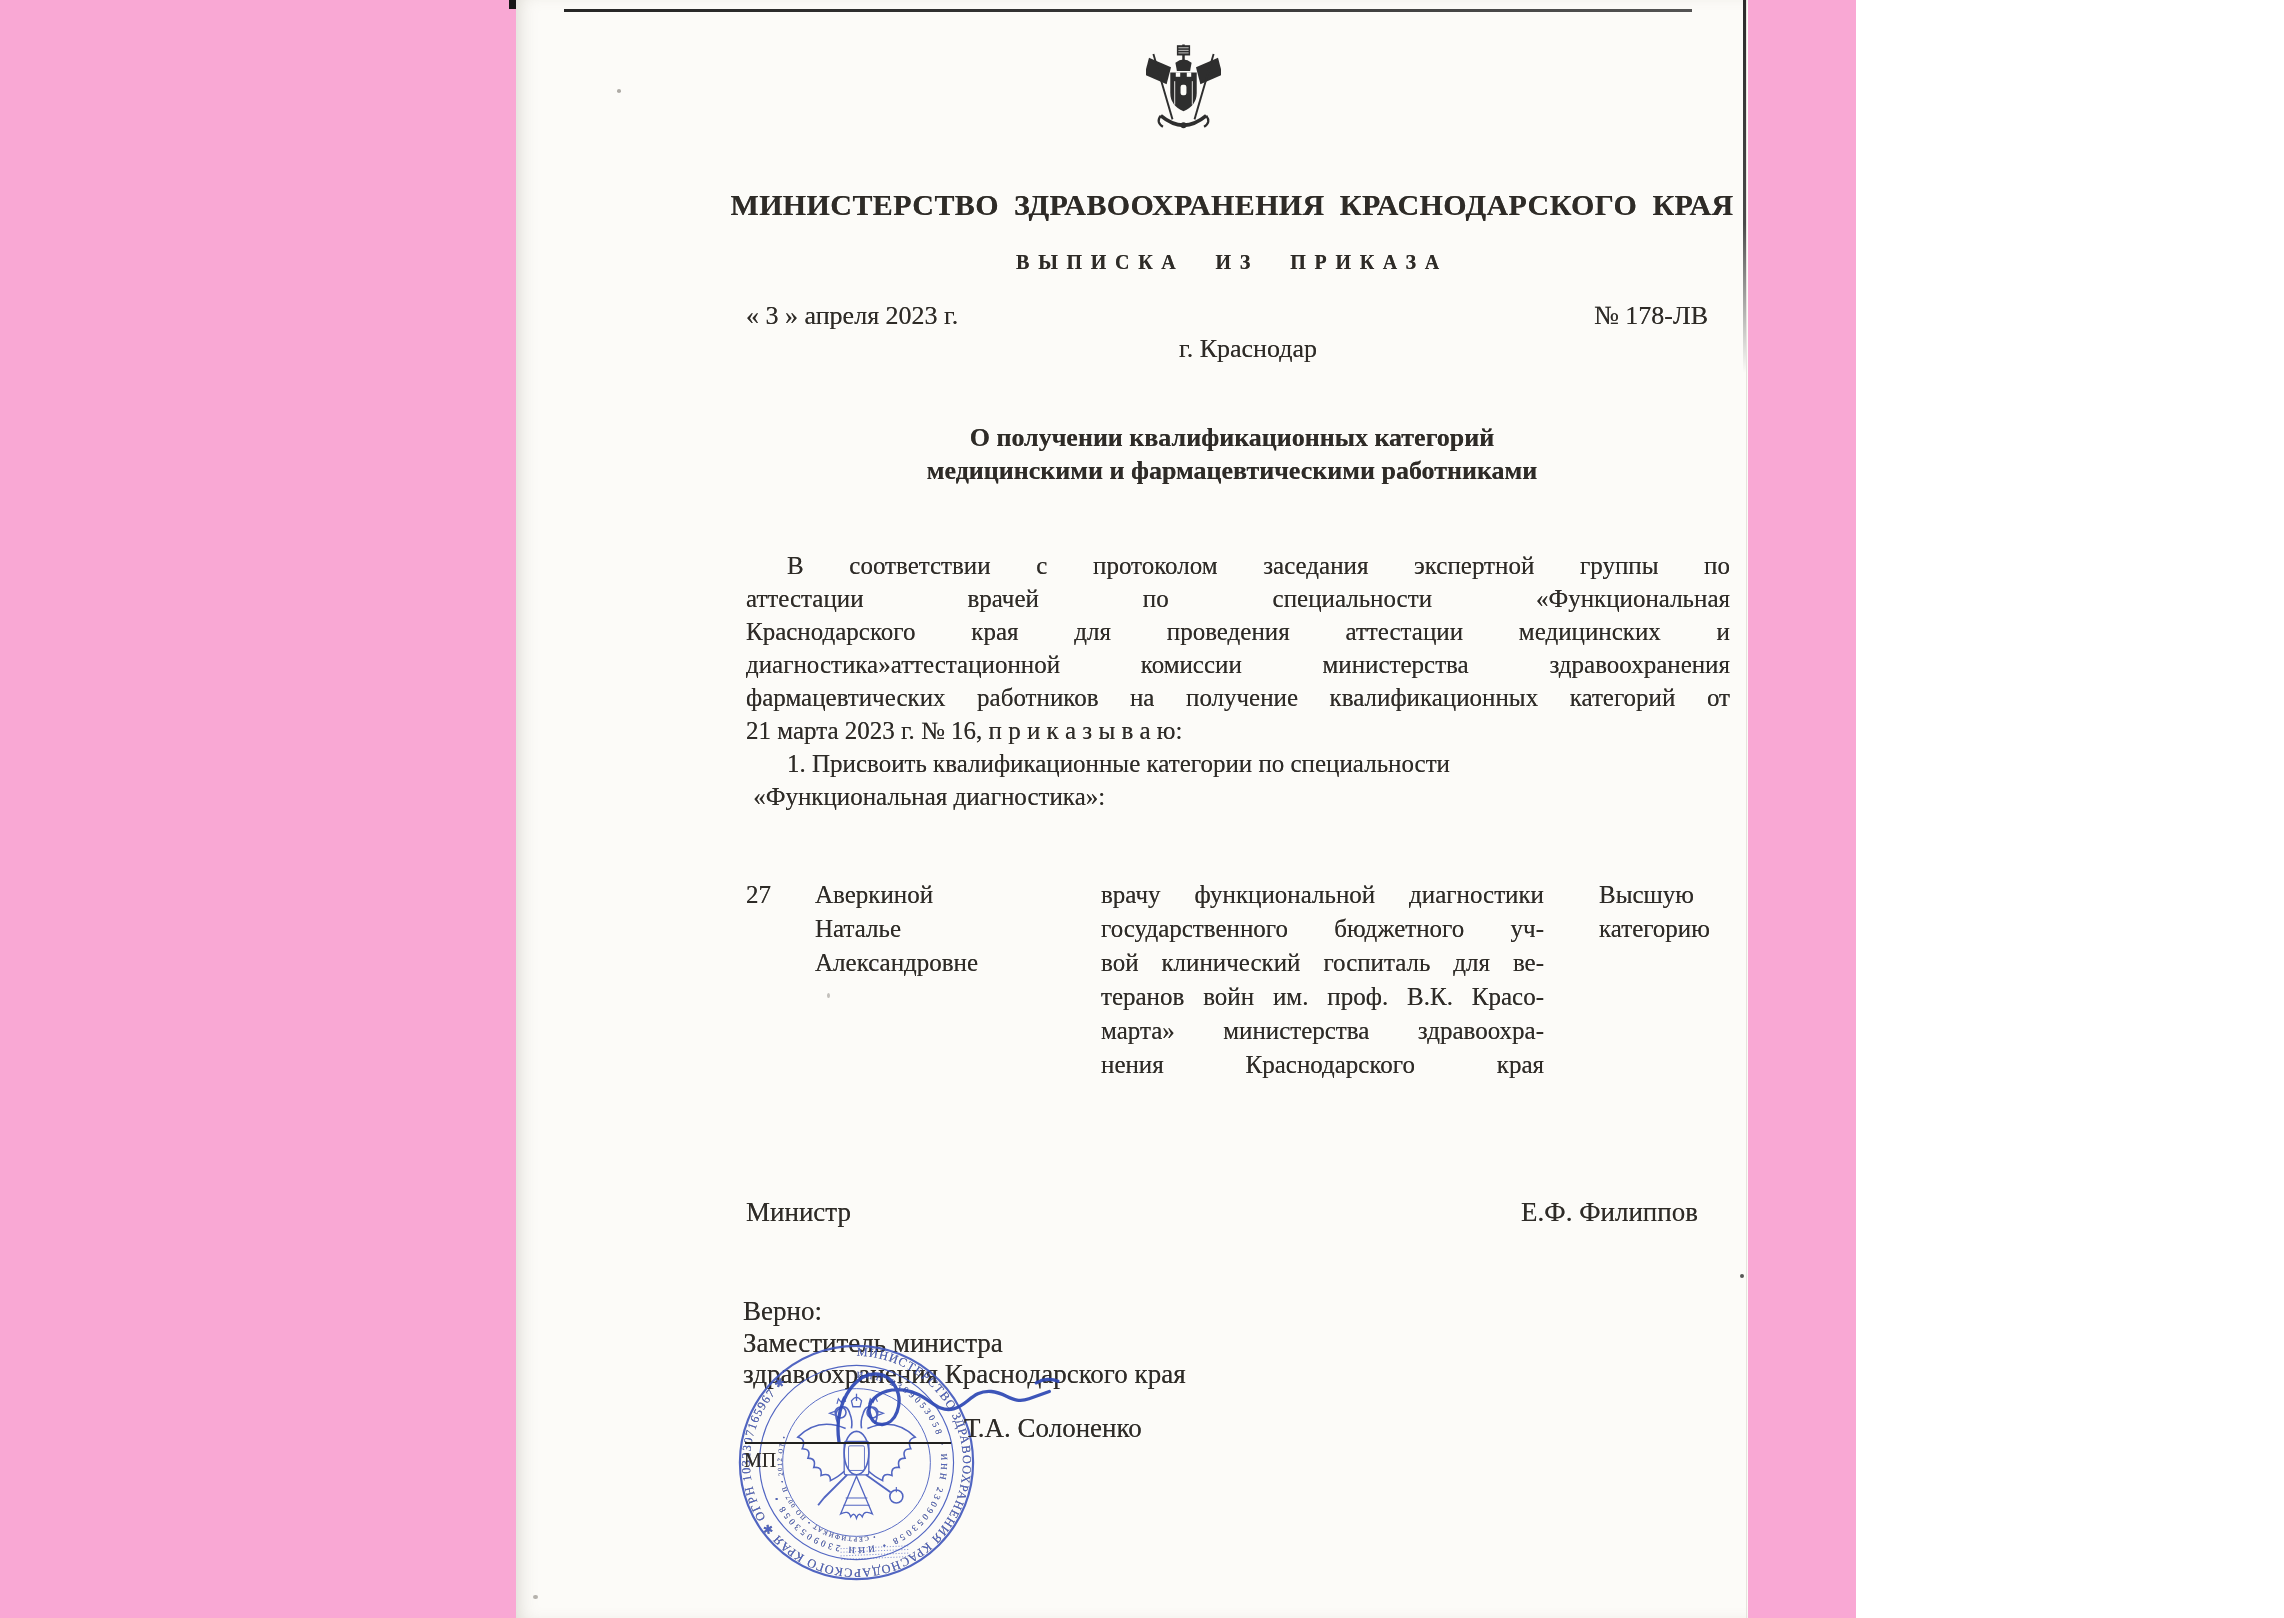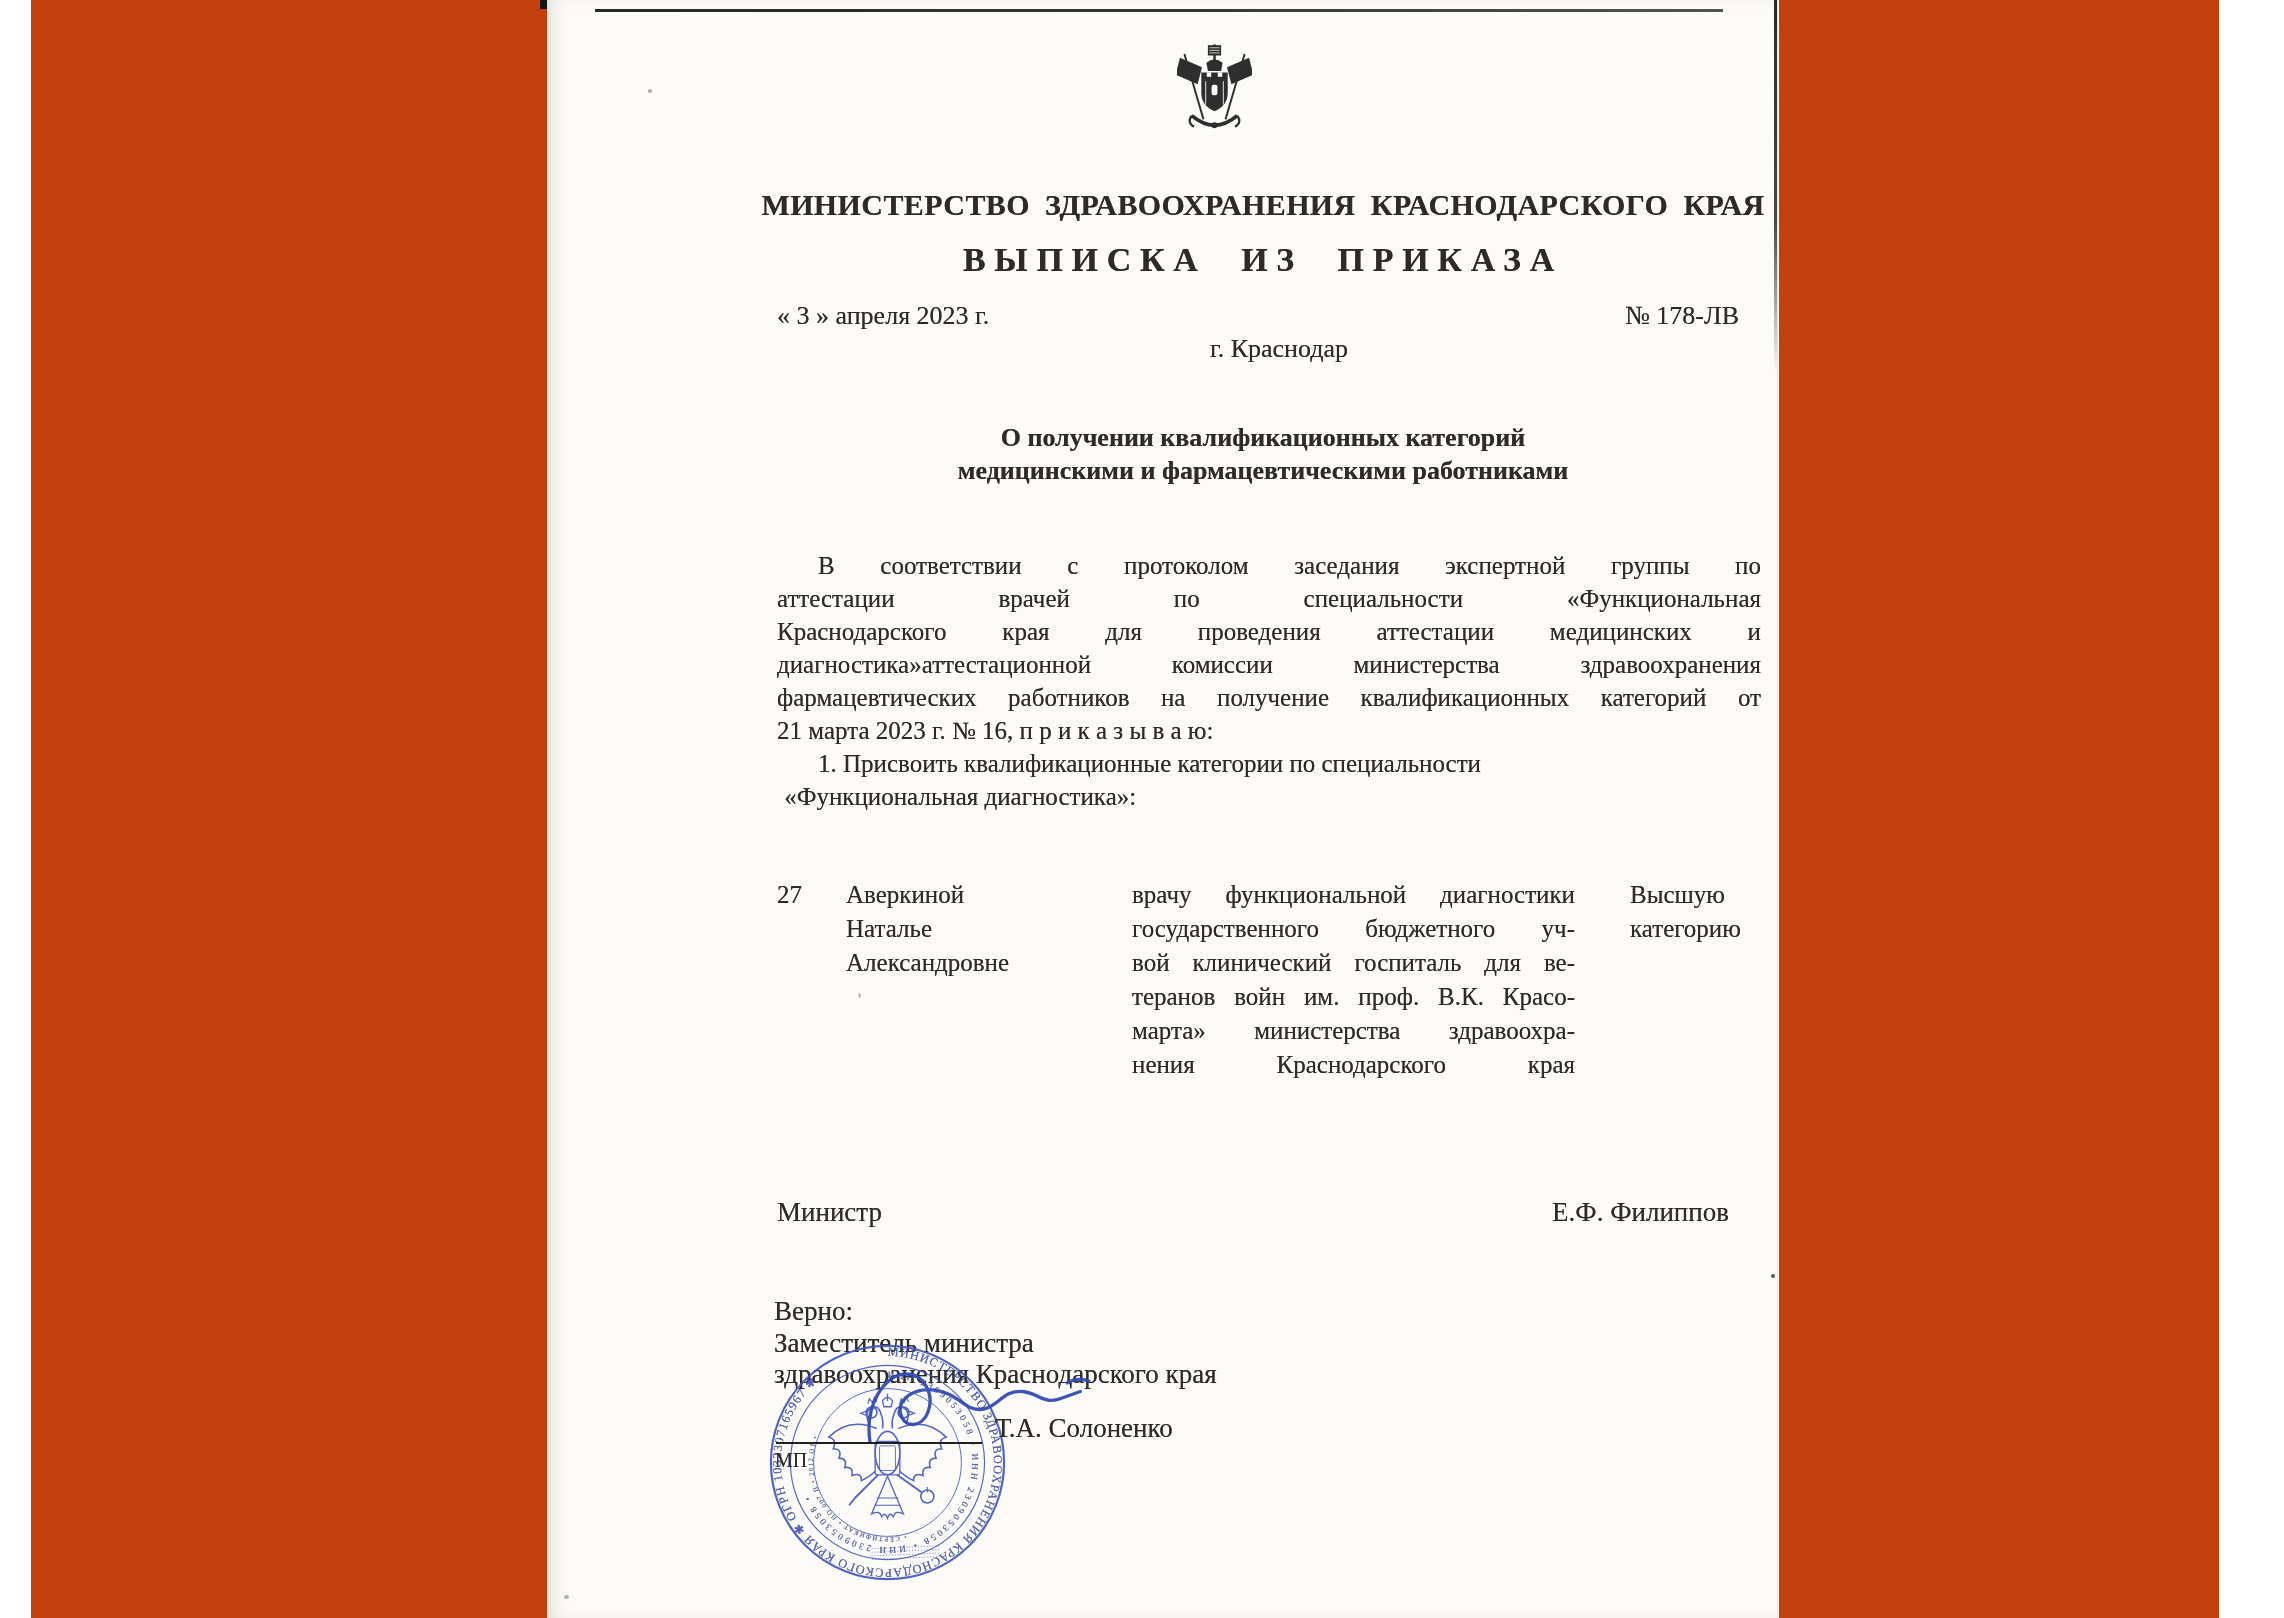--- a/index.html
+++ b/index.html
@@ -1,32 +1,32 @@
 <!DOCTYPE html>
 <html style="font-size:11.6px"><head>
 <meta charset="utf-8">
 <style>
   html,body{margin:0;padding:0;background:#ffffff;}
-  .canvas{position:relative;width:2188px;height:1618px;background:#c2410c;overflow:hidden;
-          font-family:"Liberation Serif", serif;color:#2e2b27;margin-left:31px;}
+  .canvas{position:relative;width:1856px;height:1618px;background:#f9a8d4;overflow:hidden;
+          font-family:"Liberation Serif", serif;color:#2e2b27;}
   .page{position:absolute;left:516px;top:0;width:1232px;height:1618px;background:#fcfbf8;
         box-shadow:inset 11.6px 0 19px -10px rgba(120,110,95,.28);
         text-shadow:0 0 0.5px rgba(46,43,39,.72);}
   .page-edge-right{position:absolute;left:1746px;top:0;width:1.4px;height:1618px;background:#e6e3dd;}
   .edge-dark{position:absolute;left:1743px;top:0;width:2.9px;height:373px;
              background:linear-gradient(to bottom,#2b2b2b 0%,#4a4a4a 60%,rgba(80,80,80,0) 100%);}
   .corner-mark{position:absolute;left:509px;top:0;width:49px;height:9.4px;background:#161616;}
   .topline{position:absolute;left:48px;top:8.7px;width:1128px;height:3.6px;
            background:linear-gradient(to right,#141414 0%,#262626 55%,#454545 100%);opacity:.92;}
 
   .emblem{position:absolute;left:630px;top:43px;width:75px;height:94px;filter:blur(0.2px);}
 
   .c-block{position:absolute;left:209px;width:1014px;text-align:center;}
   .ministry{top:188px;font-size:30px;font-weight:bold;letter-spacing:0.4px;word-spacing:7.2px;}
-  .vypiska{top:241px;font-size:34px;font-weight:bold;letter-spacing:8.7px;word-spacing:17.4px;}
+  .vypiska{top:251px;font-size:20px;font-weight:bold;letter-spacing:8.7px;word-spacing:17.4px;}
 
   .daterow{position:absolute;left:230px;top:301px;width:984px;display:flex;
            justify-content:space-between;font-size:26px;}
   .daterow .num{padding-right:22px;}
   .city{position:absolute;left:230px;top:334px;width:984px;text-align:center;
         padding-left:10px;font-size:26px;}
 
   .subject{position:absolute;left:209px;top:421px;width:1014px;text-align:center;
            font-size:26px;font-weight:bold;line-height:33px;}
 

